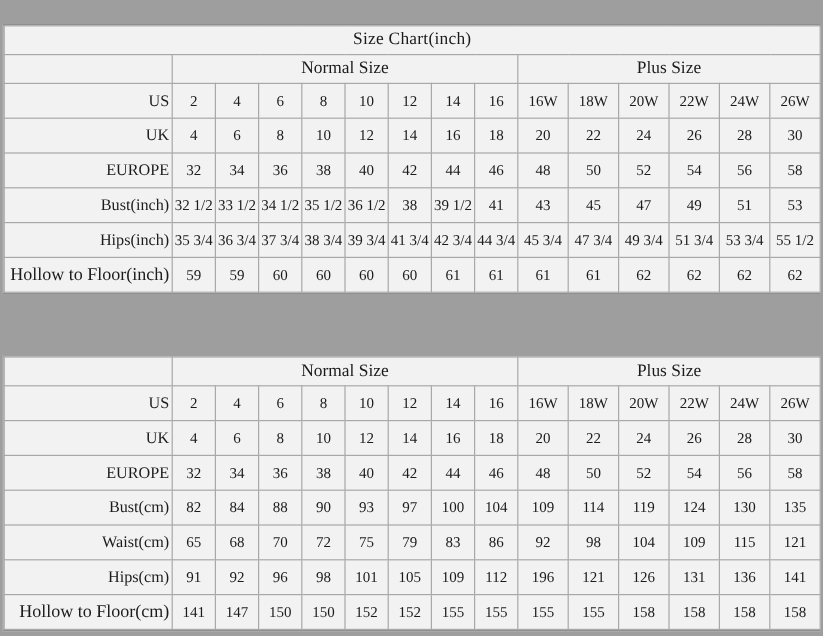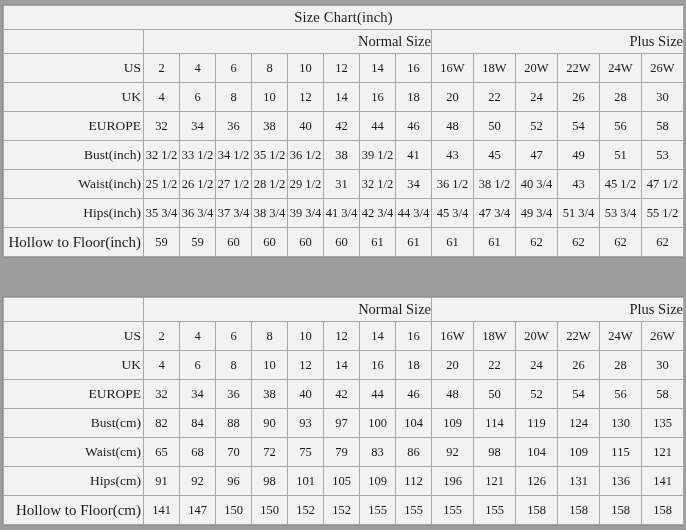--- a/index.html
+++ b/index.html
@@ -13,21 +13,21 @@
     font-family: "Liberation Serif", serif;
     overflow: hidden;
   }
   .page {
     width: 686px;
     height: 530px;
     display: flex;
     flex-direction: column;
     justify-content: space-between;
     box-sizing: border-box;
-    padding: 4px 2px 4px 2px;
+    padding: 20px 2px 4px 2px;
   }
   .chart-block {
     background: #f2f2f2;
     border: 1px solid #8f8f8f;
     box-sizing: border-box;
     width: 682px;
     margin: 0 auto;
   }
   table {
     border-collapse: collapse;
@@ -44,21 +44,20 @@
     padding: 0;
   }
   .title-cell {
     font-size: 14.5px;
     height: 23px;
     letter-spacing: .2px;
   }
   .group-cell {
     font-size: 14.5px;
     height: 23px;
-    text-align: right;
   }
   .rowlabel {
     font-size: 13.5px;
     height: 28px;
     padding-right: 2px;
     text-align: right;
   }
   .rowlabel-wide {
     font-size: 15px;
   }
@@ -154,37 +153,20 @@
           <td class="val">39 1/2</td>
           <td class="val">41</td>
           <td class="val">43</td>
           <td class="val">45</td>
           <td class="val">47</td>
           <td class="val">49</td>
           <td class="val">51</td>
           <td class="val">53</td>
         </tr>
         <tr>
-          <td class="rowlabel">Waist(inch)</td>
-          <td class="val">25 1/2</td>
-          <td class="val">26 1/2</td>
-          <td class="val">27 1/2</td>
-          <td class="val">28 1/2</td>
-          <td class="val">29 1/2</td>
-          <td class="val">31</td>
-          <td class="val">32 1/2</td>
-          <td class="val">34</td>
-          <td class="val">36 1/2</td>
-          <td class="val">38 1/2</td>
-          <td class="val">40 3/4</td>
-          <td class="val">43</td>
-          <td class="val">45 1/2</td>
-          <td class="val">47 1/2</td>
-        </tr>
-        <tr>
           <td class="rowlabel">Hips(inch)</td>
           <td class="val">35 3/4</td>
           <td class="val">36 3/4</td>
           <td class="val">37 3/4</td>
           <td class="val">38 3/4</td>
           <td class="val">39 3/4</td>
           <td class="val">41 3/4</td>
           <td class="val">42 3/4</td>
           <td class="val">44 3/4</td>
           <td class="val">45 3/4</td>

